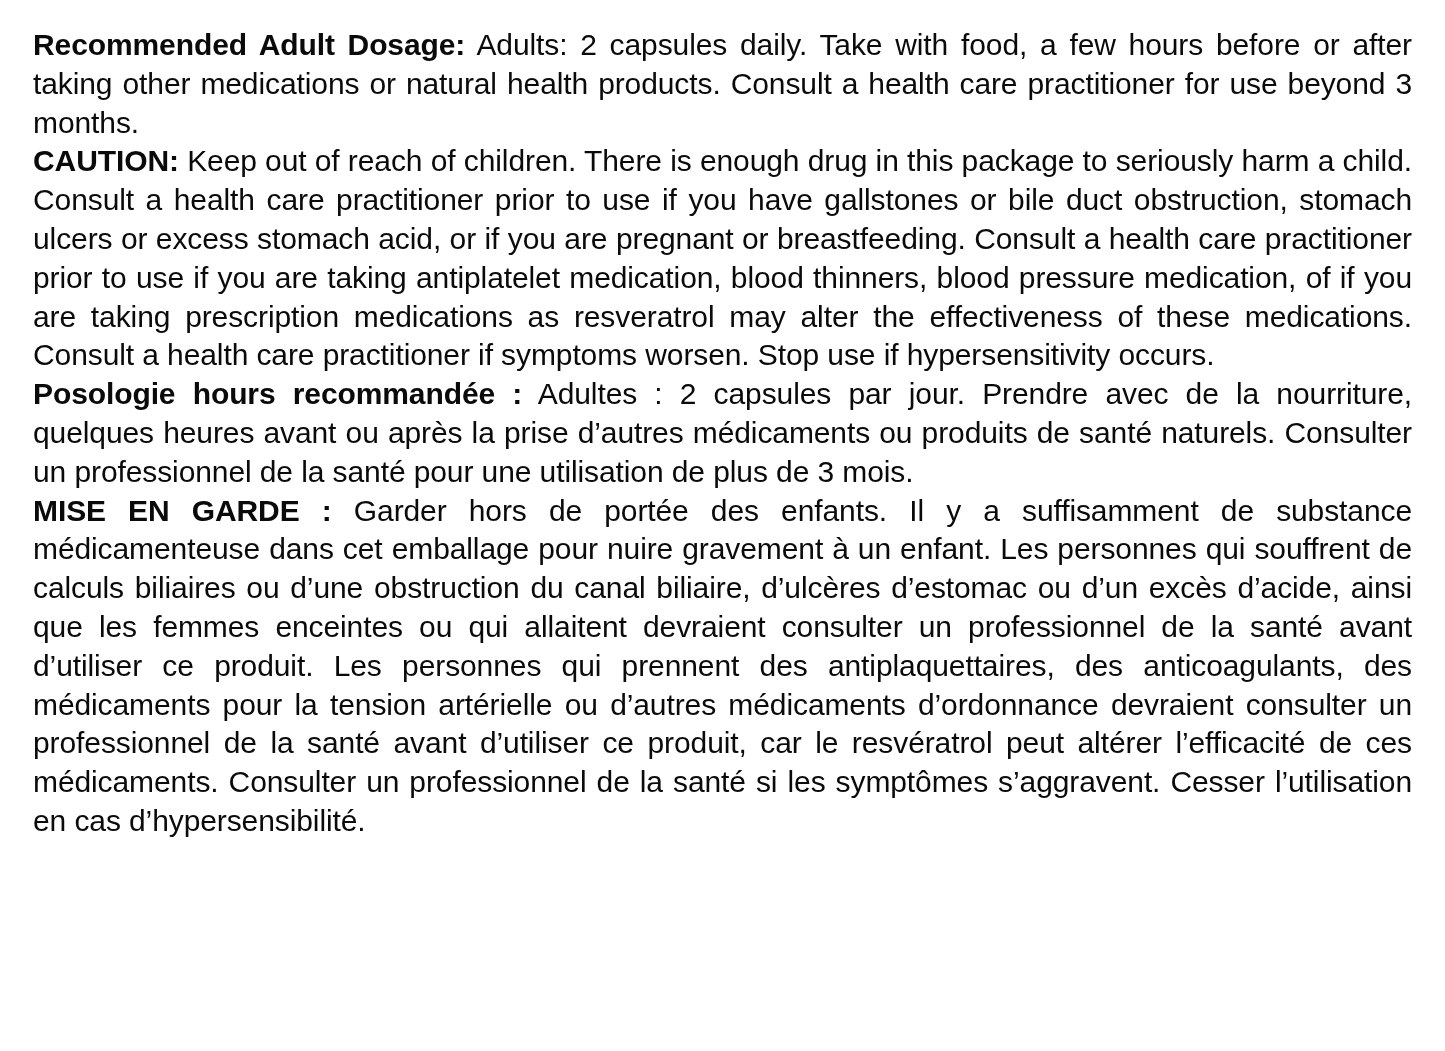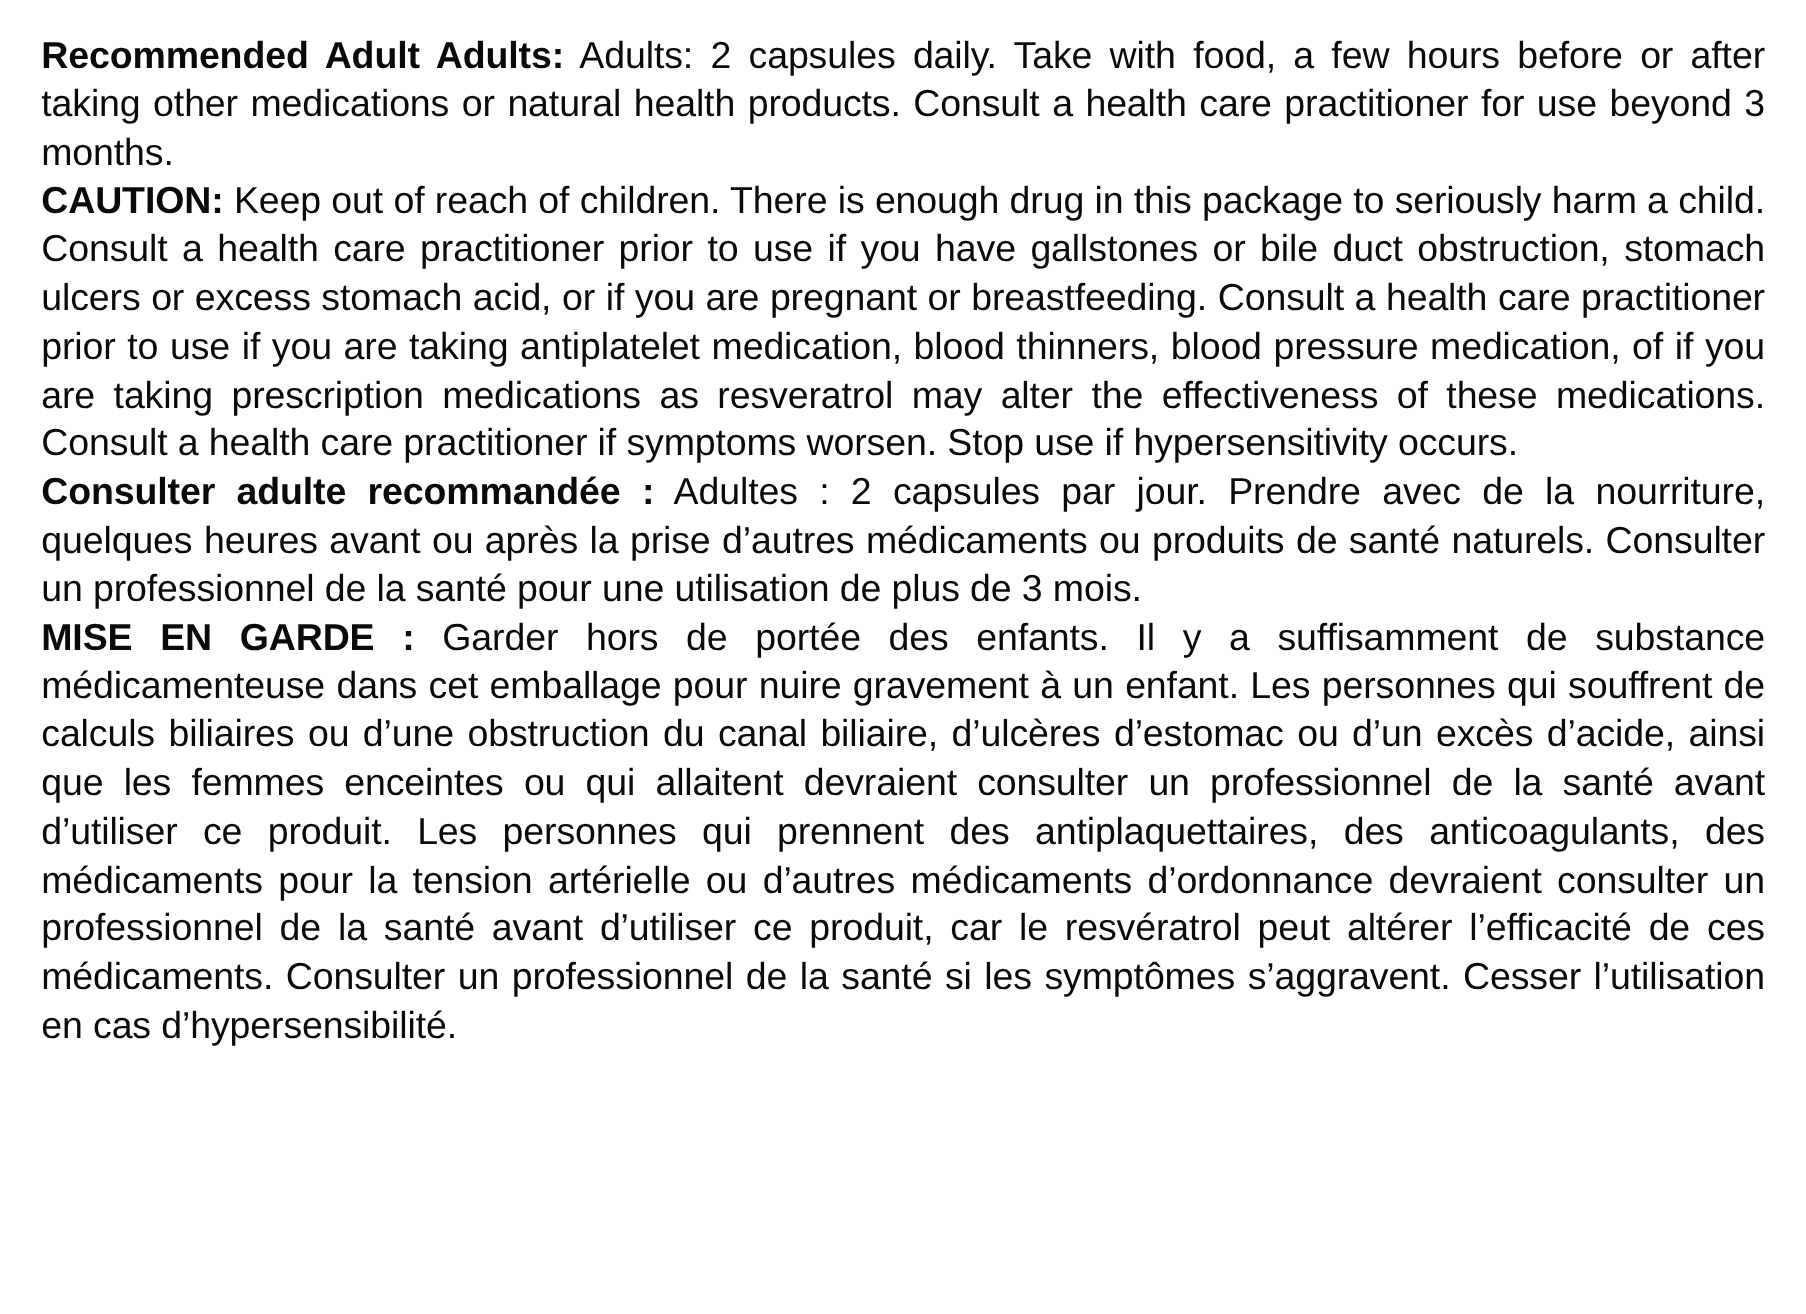--- a/index.html
+++ b/index.html
@@ -25,21 +25,21 @@
   }
   .lead {
     font-weight: 800;
   }
 </style>
 </head>
 <body>
 
 <div class="page">
 
-  <p class="para"><span class="lead">Recommended Adult Adults:</span><span> Adults: 2 capsules daily. Take with food, a few hours before or after taking other medications or natural health products. Consult a health care practitioner for use beyond 3 months.</span></p>
+  <p class="para"><span class="lead">Recommended Adult Dosage:</span><span> Adults: 2 capsules daily. Take with food, a few hours before or after taking other medications or natural health products. Consult a health care practitioner for use beyond 3 months.</span></p>
 
   <p class="para"><span class="lead">CAUTION:</span><span> Keep out of reach of children. There is enough drug in this package to seriously harm a child. Consult a health care practitioner prior to use if you have gallstones or bile duct obstruction, stomach ulcers or excess stomach acid, or if you are pregnant or breastfeeding. Consult a health care practitioner prior to use if you are taking antiplatelet medication, blood thinners, blood pressure medication, of if you are taking prescription medications as resveratrol may alter the effectiveness of these medications. Consult a health care practitioner if symptoms worsen. Stop use if hypersensitivity occurs.</span></p>
 
-  <p class="para"><span class="lead">Consulter adulte recommandée :</span><span> Adultes : 2 capsules par jour. Prendre avec de la nourriture, quelques heures avant ou après la prise d’autres médicaments ou produits de santé naturels. Consulter un professionnel de la santé pour une utilisation de plus de 3 mois.</span></p>
+  <p class="para"><span class="lead">Posologie hours recommandée :</span><span> Adultes : 2 capsules par jour. Prendre avec de la nourriture, quelques heures avant ou après la prise d’autres médicaments ou produits de santé naturels. Consulter un professionnel de la santé pour une utilisation de plus de 3 mois.</span></p>
 
   <p class="para"><span class="lead">MISE EN GARDE :</span><span> Garder hors de portée des enfants. Il y a suffisamment de substance médicamenteuse dans cet emballage pour nuire gravement à un enfant. Les personnes qui souffrent de calculs biliaires ou d’une obstruction du canal biliaire, d’ulcères d’estomac ou d’un excès d’acide, ainsi que les femmes enceintes ou qui allaitent devraient consulter un professionnel de la santé avant d’utiliser ce produit. Les personnes qui prennent des antiplaquettaires, des anticoagulants, des médicaments pour la tension artérielle ou d’autres médicaments d’ordonnance devraient consulter un professionnel de la santé avant d’utiliser ce produit, car le resvératrol peut altérer l’efficacité de ces médicaments. Consulter un professionnel de la santé si les symptômes s’aggravent. Cesser l’utilisation en cas d’hypersensibilité.</span></p>
 
 </div>
 
 </body></html>

